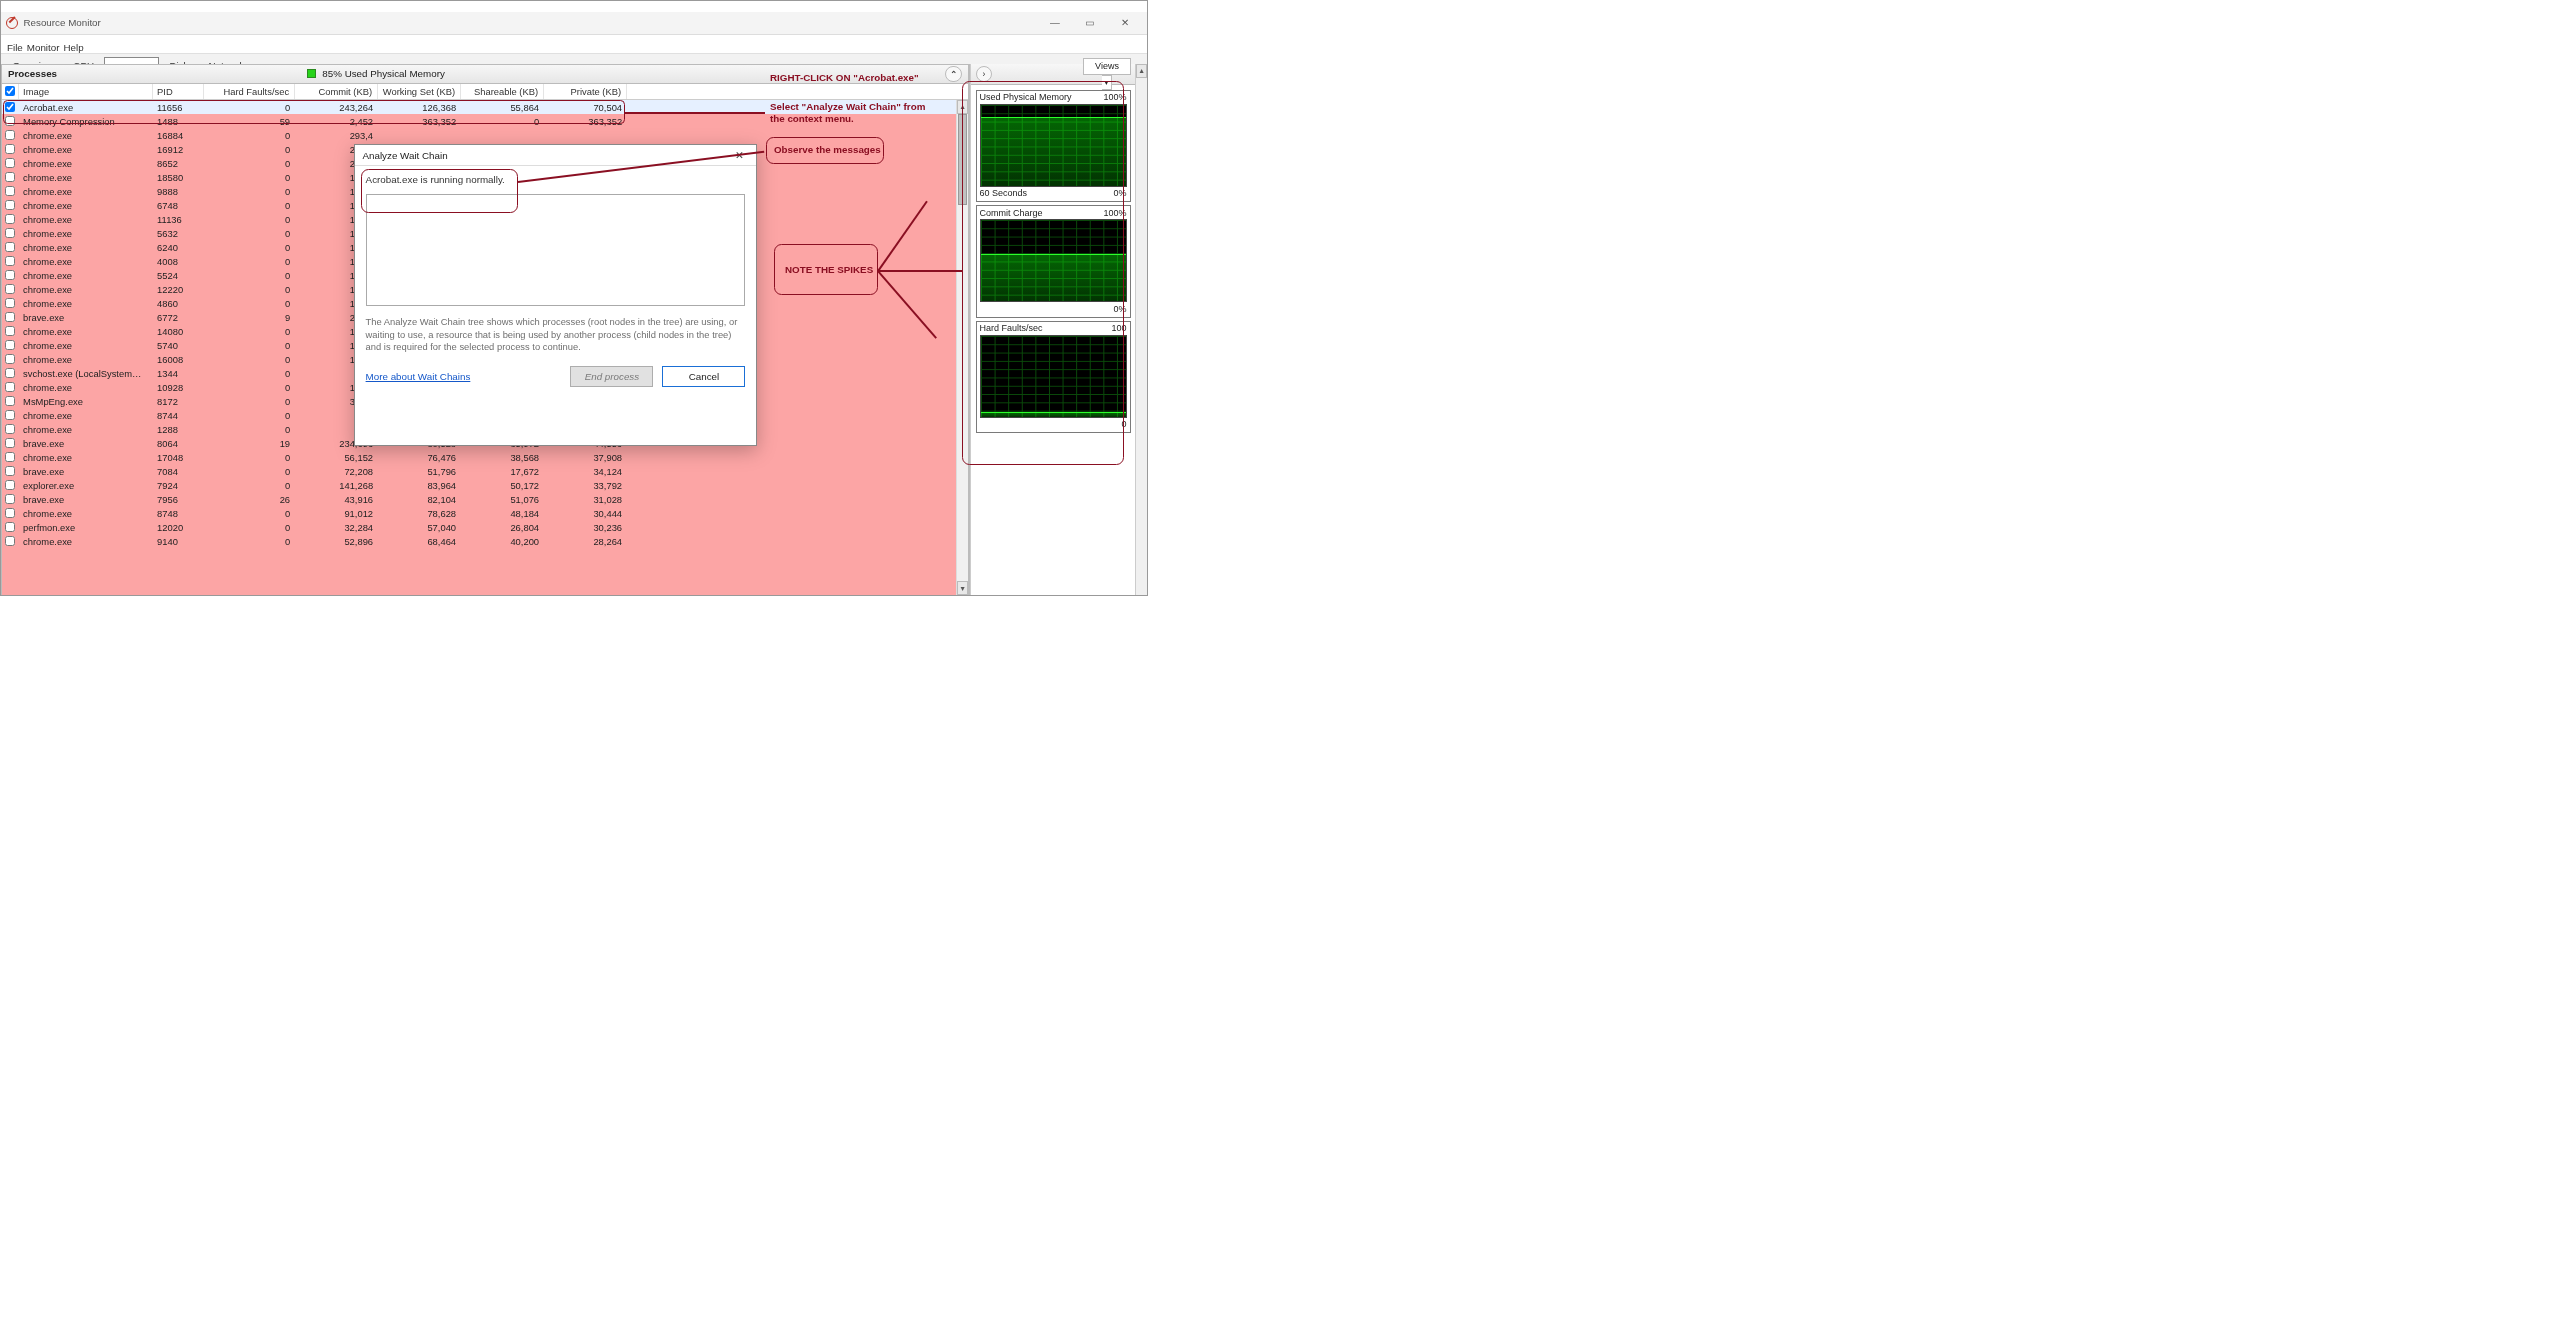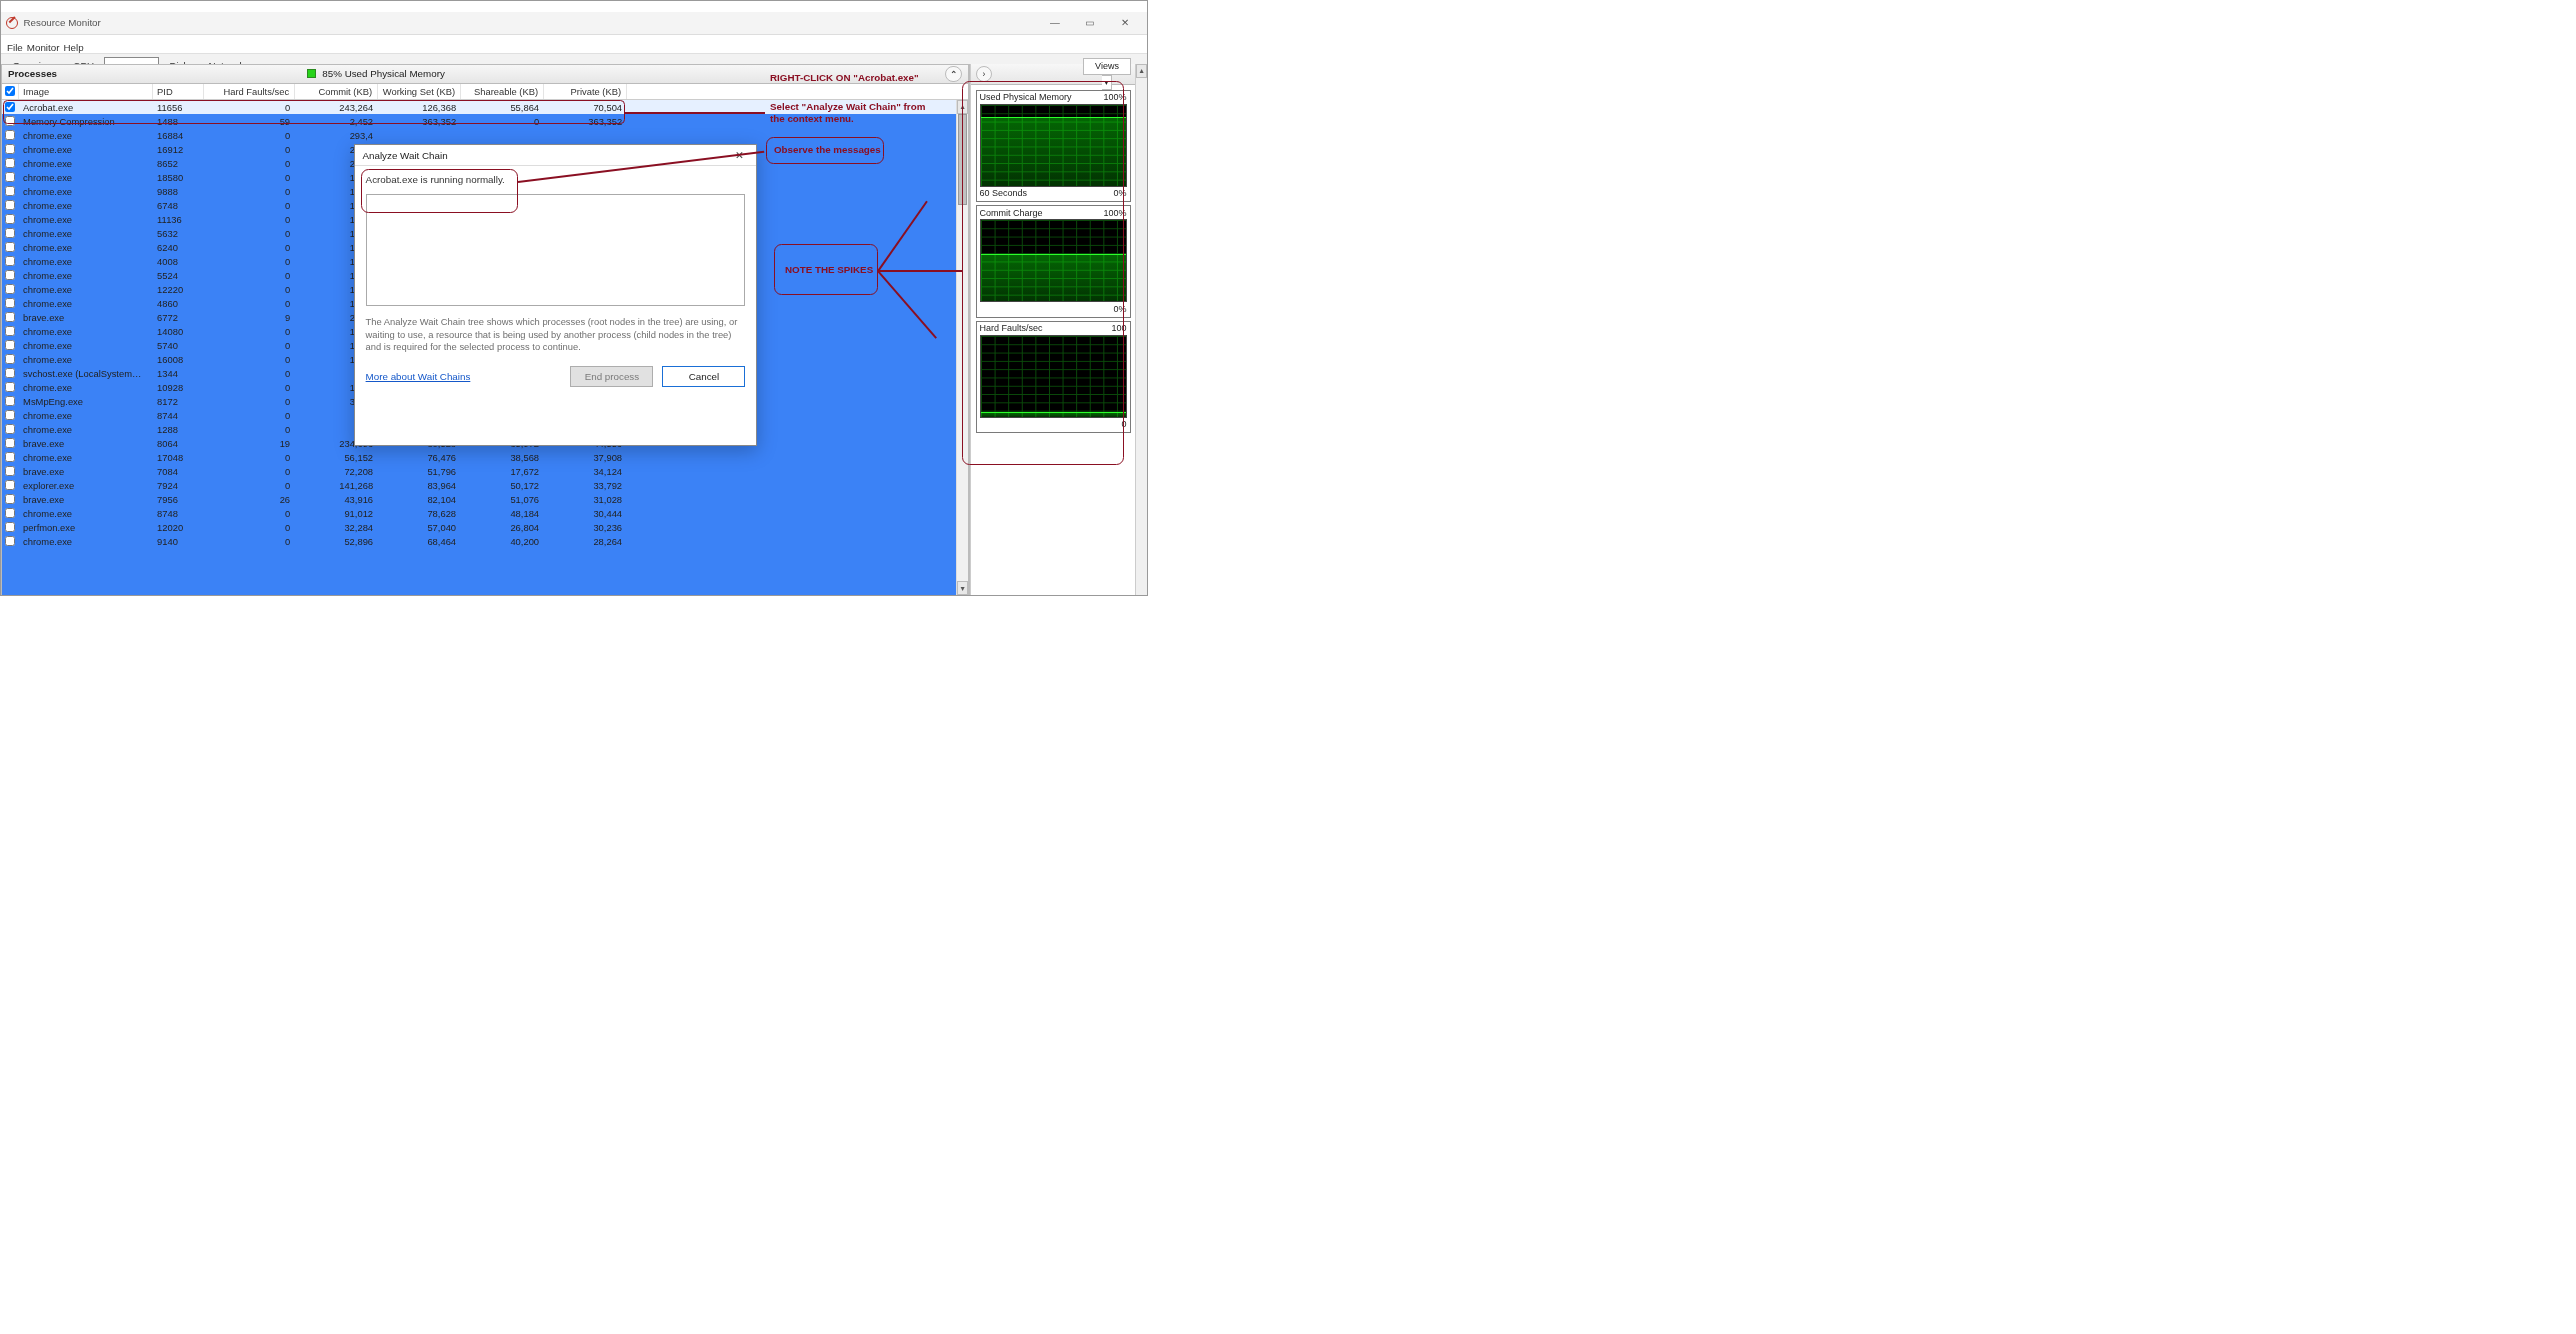--- a/index.html
+++ b/index.html
@@ -33,21 +33,21 @@
   
   .sectionhdr { display:flex; align-items:center; height:19.6px; background:linear-gradient(#f7f7f7,#e6e6e6); border:0.8px solid #bbb; padding:0 6px; font-weight:bold; }
   .sectionhdr .swatch { width:9px; height:9px; background:#27d31a; border:0.8px solid #2a8a1f; margin-right:6px; margin-left:auto; }
   .sectionhdr.pm .swatch { margin-left:0; margin-right:6px; }
   .sectionhdr .summary { font-weight:normal; margin-left:0; }
   .sectionhdr .chev { margin-left:auto; width:16.6px; height:16.6px; border:0.8px solid #bbb; border-radius:8.3px; display:flex; align-items:center; justify-content:center; background:#f8f8f8; font-size:8.3px; color:#444;}
   .sectionhdr.processes .spacer{flex:1}
   .sectionhdr .pmswatch2 { width:9px;height:9px;background:#2e3bd9;border:0.8px solid #1a237e;margin-right:6px;margin-left:45px;}
 
   
-  .table-wrap { flex:1; overflow:hidden; position:relative; background:#3b82f6; border-left:0.8px solid #bbb; border-right:0.8px solid #bbb;}
+  .table-wrap { flex:1; overflow:hidden; position:relative; background:#fca5a5; border-left:0.8px solid #bbb; border-right:0.8px solid #bbb;}
   .thead { display:flex; height:16.6px; background:#fff; border-bottom:0.8px solid #ccc; font-size:9.4px; color:#333; }
   .thead .th { border-right:0.8px solid #e4e4e4; padding:0 4.5px; display:flex; align-items:center; }
   .thead .th.right{justify-content:flex-end;}
   .thead .chkcol{width:16.6px;justify-content:center;}
   .thead input[type=checkbox]{width:9.8px;height:9.8px;}
 
   .tbody { position:absolute; top:16.6px; bottom:0; left:0; right:12px; overflow:hidden; }
   .row { display:flex; height:14px; align-items:center; font-size:9.4px; color:#222; }
   .row.sel{background:#e6f0ff;}
   .row .cell{padding:0 4.5px;overflow:hidden;white-space:nowrap;text-overflow:ellipsis;}
@@ -95,21 +95,21 @@
   .dlg-title{height:21px;display:flex;align-items:center;padding:0 7.5px;border-bottom:0.8px solid #ddd;font-size:9.8px;}
   .dlg-title .x{margin-left:auto;color:#444;font-size:10.6px;padding:1.5px 4.5px;}
   .dlg-body{padding:7.5px 10.6px 6px 10.6px;}
   .dlg-msg{font-size:9.8px;color:#333;margin-bottom:9px;}
   .dlg-list{height:112px;border:0.8px solid #aaa;background:#fff;margin:6px 0 10.6px 0;}
   .dlg-help{color:#6f6f6f;font-size:9.4px;line-height:1.35;margin-bottom:10.6px;}
   .dlg-link{color:#1558c9;text-decoration:underline;font-size:9.8px;}
   .dlg-btns{display:flex;gap:9px;justify-content:flex-end;margin-top:1.5px;}
   .dlg-btn{min-width:83px;height:21px;display:flex;align-items:center;justify-content:center;border:0.8px solid #adadad;background:#e1e1e1;font-size:9.8px;padding:0 9px;}
   .dlg-btn.primary{background:#fff;border:1.5px solid #1a6fd6;}
-  .dlg-btn.disabled{color:#7a7a7a;}
+  .dlg-btn.disabled{color:#7a7a7a;font-style:italic;}
 
 </style>
 </head>
 <body>
 
 <div class="window">
 
   <div class="titlebar">
     <div class="app-icon"></div>
     <span class="title">Resource Monitor</span>

